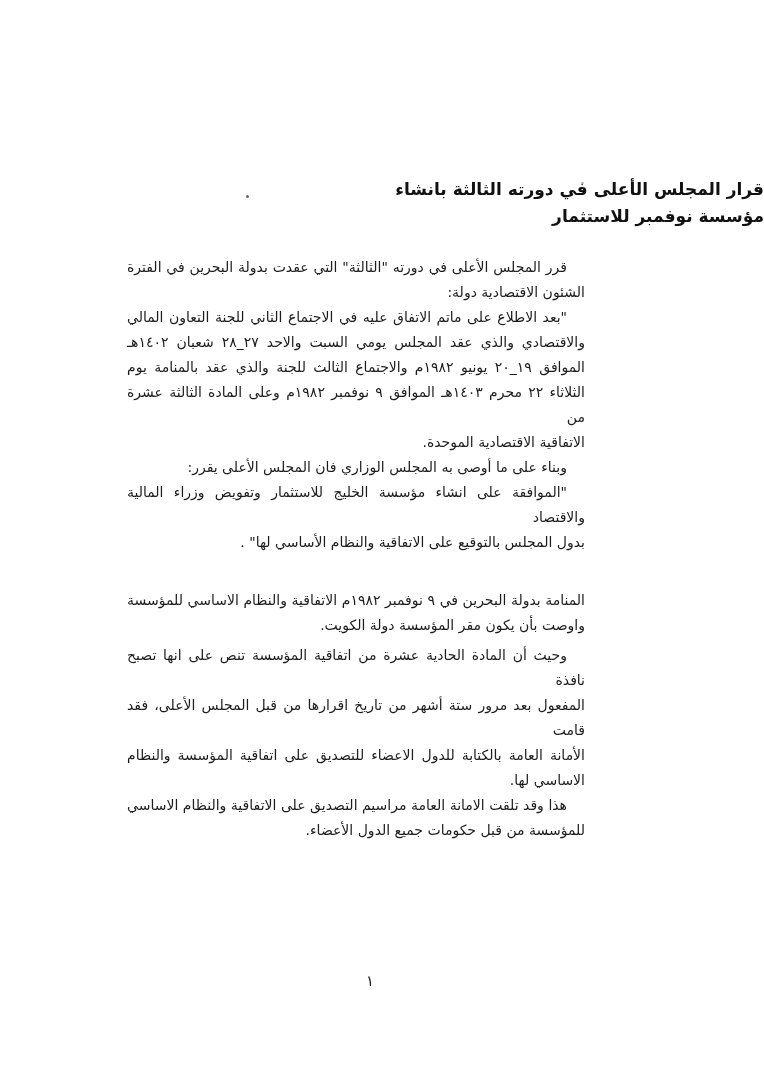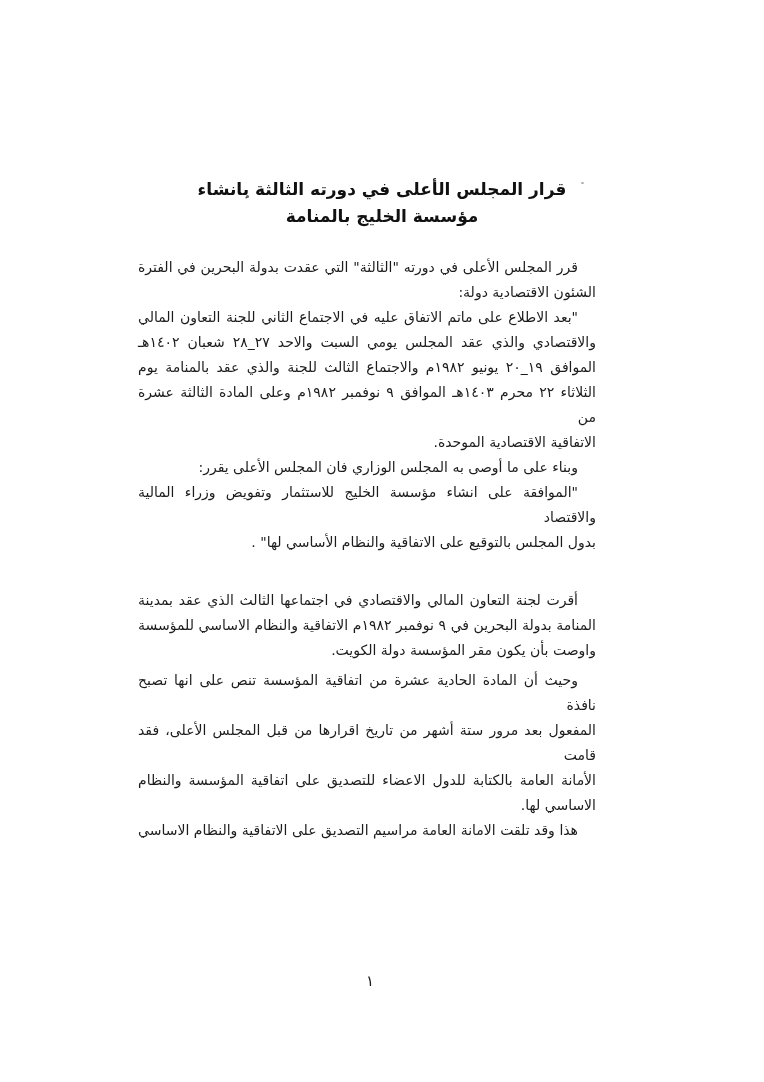--- a/index.html
+++ b/index.html
@@ -14,32 +14,32 @@
     background: #ffffff;
     font-family: "DejaVu Sans", sans-serif;
     color: #1a1a1a;
     overflow: hidden;
   }
   .title {
     position: absolute;
     top: 176px;
     left: 0;
     width: 100%;
-    text-align: center;
+    text-align: right;
     direction: rtl;
     font-weight: 700;
     font-size: 17px;
     line-height: 27px;
     color: #111111;
     letter-spacing: 0.2px;
   }
   .body-block {
     position: absolute;
     top: 255px;
-    left: 138px;
+    left: 127px;
     width: 458px;
     direction: rtl;
     font-size: 14px;
     line-height: 25px;
     color: #1c1c1c;
   }
   .para { margin: 0; }
   .para.gap { margin-top: 33px; }
   .para.m5 { margin-top: 5px; }
   .para.m4 { }
@@ -66,21 +66,21 @@
   .speck.s1 { left: 246px; top: 195px; width: 3px; height: 3px; background: #666666; }
   .speck.s2 { left: 581px; top: 182px; width: 3px; height: 2px; background: #aaaaaa; }
 </style>
 </head>
 <body>
 
 <div class="page">
 
   <div class="title" dir="rtl">
     <div class="title-line">قرار المجلس الأعلى في دورته الثالثة بانشاء</div>
-    <div class="title-line">مؤسسة الخليج بالمنامة</div>
+    <div class="title-line">مؤسسة نوفمبر للاستثمار</div>
   </div>
 
   <div class="body-block" dir="rtl">
 
     <div class="para">
       <div class="line first">قرر المجلس الأعلى في دورته "الثالثة" التي عقدت بدولة البحرين في الفترة</div>
       <div class="line short">الشئون الاقتصادية دولة:</div>
     </div>
 
     <div class="para">
@@ -94,34 +94,34 @@
     <div class="para">
       <div class="line first short">وبناء على ما أوصى به المجلس الوزاري فان المجلس الأعلى يقرر:</div>
     </div>
 
     <div class="para">
       <div class="line first">"الموافقة على انشاء مؤسسة الخليج للاستثمار وتفويض وزراء المالية والاقتصاد</div>
       <div class="line short">بدول المجلس بالتوقيع على الاتفاقية والنظام الأساسي لها" .</div>
     </div>
 
     <div class="para gap">
-      <div class="line first">أقرت لجنة التعاون المالي والاقتصادي في اجتماعها الثالث الذي عقد بمدينة</div>
       <div class="line">المنامة بدولة البحرين في ٩ نوفمبر ١٩٨٢م الاتفاقية والنظام الاساسي للمؤسسة</div>
       <div class="line short">واوصت بأن يكون مقر المؤسسة دولة الكويت.</div>
     </div>
 
     <div class="para m5">
       <div class="line first">وحيث أن المادة الحادية عشرة من اتفاقية المؤسسة تنص على انها تصبح نافذة</div>
       <div class="line">المفعول بعد مرور ستة أشهر من تاريخ اقرارها من قبل المجلس الأعلى، فقد قامت</div>
       <div class="line">الأمانة العامة بالكتابة للدول الاعضاء للتصديق على اتفاقية المؤسسة والنظام</div>
       <div class="line short">الاساسي لها.</div>
     </div>
 
     <div class="para m4">
       <div class="line first">هذا وقد تلقت الامانة العامة مراسيم التصديق على الاتفاقية والنظام الاساسي</div>
+      <div class="line short">للمؤسسة من قبل حكومات جميع الدول الأعضاء.</div>
     </div>
 
   </div>
 
   <div class="pagenum">١</div>
 
   <div class="speck s1"></div>
   <div class="speck s2"></div>
 
 </div>

